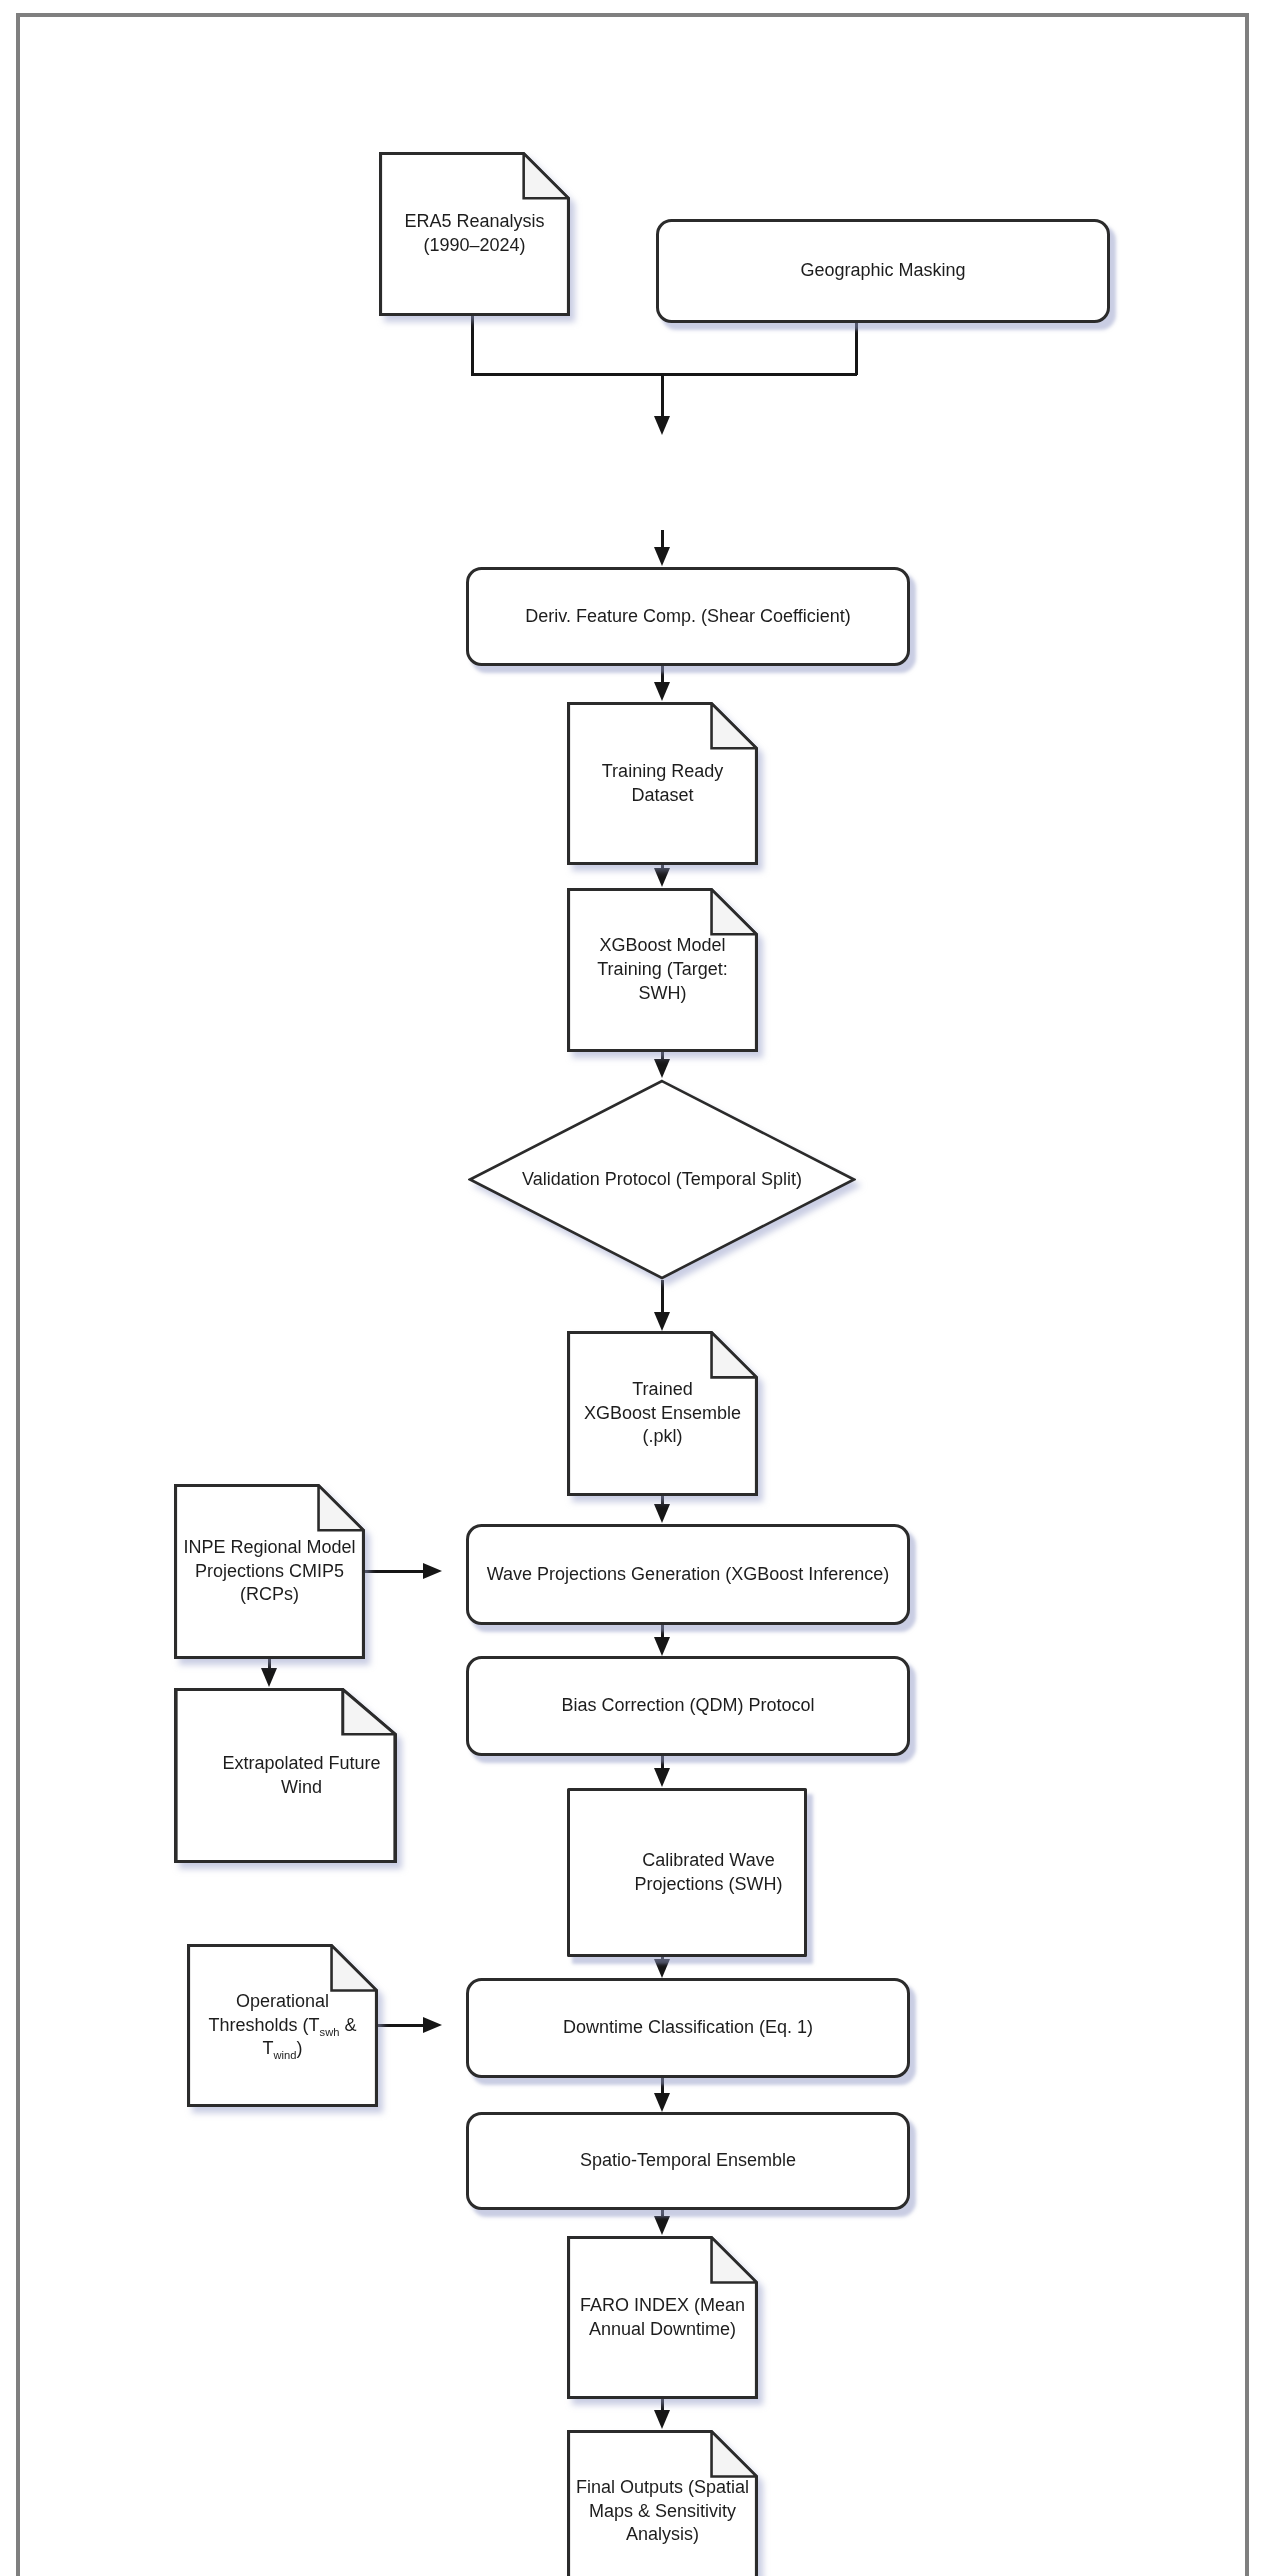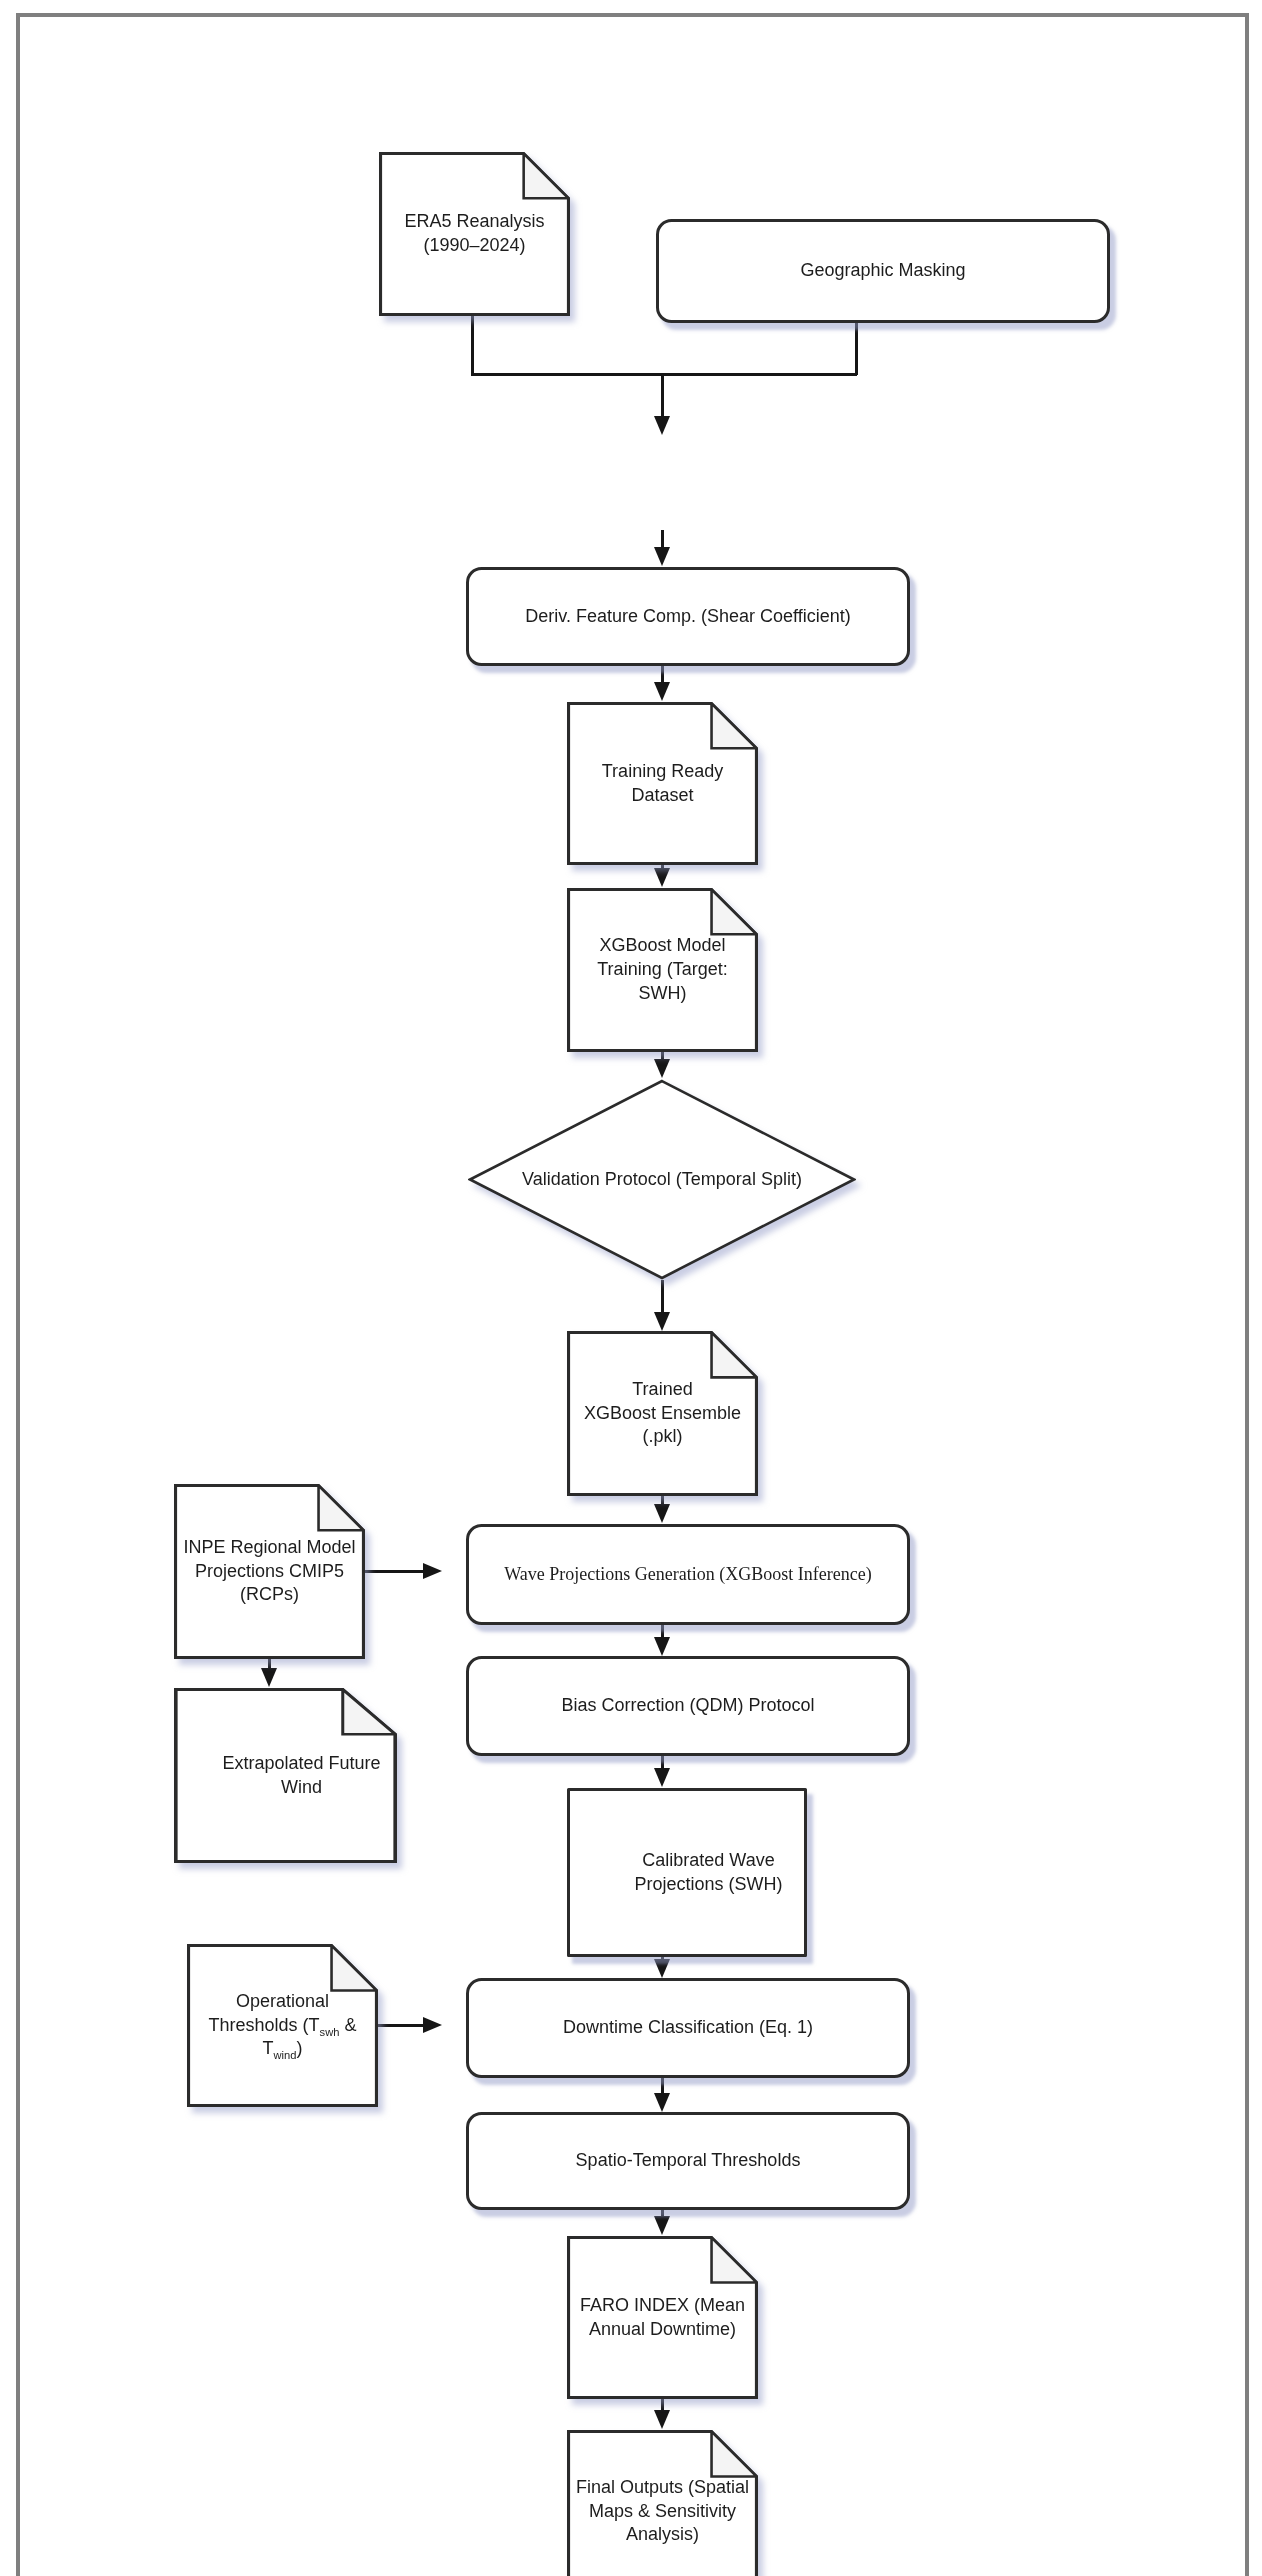--- a/index.html
+++ b/index.html
@@ -164,21 +164,21 @@
   <div class="node doc" style="left:174px; top:1484px; width:191px; height:175px;">
       <svg class="shape" viewBox="0 0 370 340" preserveAspectRatio="none">
         <polygon class="doc-body" points="3,3 280,3 367,90 367,337 3,337"></polygon>
         <polygon class="doc-fold" points="280,3 367,90 280,90"></polygon>
       </svg>
     <div class="label">INPE Regional Model
 Projections CMIP5
 (RCPs)</div>
   </div>
 
-  <div class="node rounded" style="left:443px; top:1524px; width:438px; height:95px;font-family:Liberation Serif, serif;">
+  <div class="node rounded" style="left:443px; top:1524px; width:438px; height:95px;">
     <div class="label">Wave Projections Generation (XGBoost Inference)</div>
   </div>
 
   <div class="node doc" style="left:174px; top:1688px; width:191px; height:175px;padding-left:32px;">
       <svg class="shape" viewBox="0 0 370 340" preserveAspectRatio="none">
         <polygon class="doc-body" points="3,3 280,3 367,90 367,337 3,337"></polygon>
         <polygon class="doc-fold" points="280,3 367,90 280,90"></polygon>
       </svg>
     <div class="label">Extrapolated Future
 Wind</div>
@@ -203,21 +203,21 @@
       <span>Thresholds (T</span><sub>swh</sub><span> &amp;</span><br>
       <span>T</span><sub>wind</sub><span>)</span>
     </div>
   </div>
 
   <div class="node rounded" style="left:443px; top:1978px; width:438px; height:94px;">
     <div class="label">Downtime Classification (Eq. 1)</div>
   </div>
 
   <div class="node rounded" style="left:443px; top:2112px; width:438px; height:92px;">
-    <div class="label">Spatio-Temporal Thresholds</div>
+    <div class="label">Spatio-Temporal Ensemble</div>
   </div>
 
   <div class="node doc" style="left:567px; top:2236px; width:191px; height:163px;">
       <svg class="shape" viewBox="0 0 370 316" preserveAspectRatio="none">
         <polygon class="doc-body" points="3,3 280,3 367,90 367,313 3,313"></polygon>
         <polygon class="doc-fold" points="280,3 367,90 280,90"></polygon>
       </svg>
     <div class="label">FARO INDEX (Mean
 Annual Downtime)</div>
   </div>

